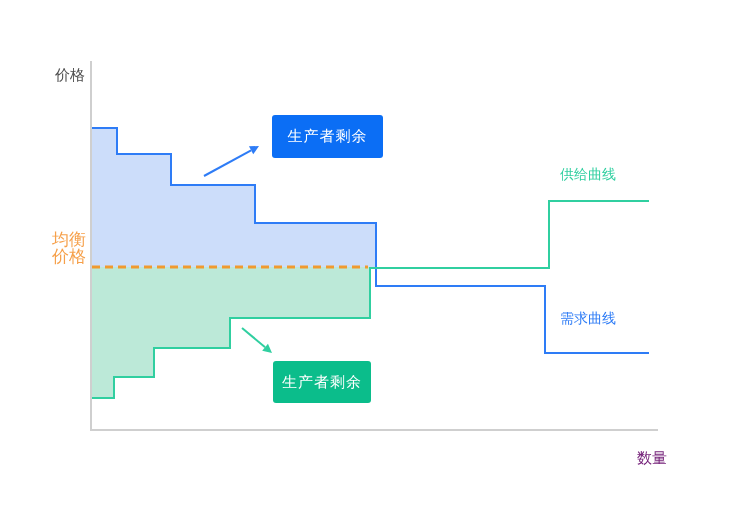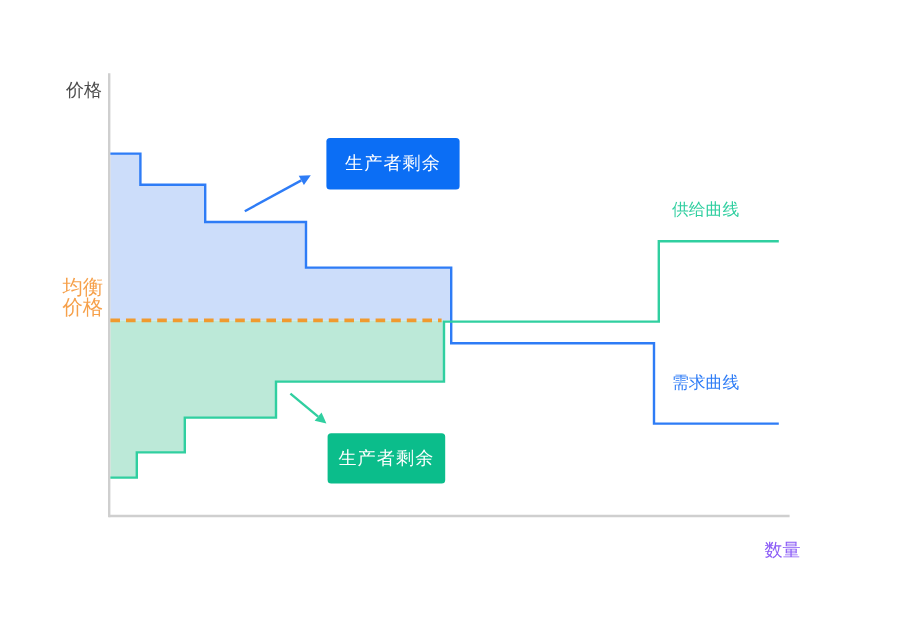--- a/index.html
+++ b/index.html
@@ -33,21 +33,21 @@
       <polyline points="92,128 117,128 117,154 171,154 171,185 255,185 255,223 376,223 376,286 545,286 545,353 649,353" fill="none" stroke="#2e7cf6" stroke-width="2" stroke-linejoin="miter"></polyline>
       <polyline points="92,398 114,398 114,377 154,377 154,348 230,348 230,318 370,318 370,268 549,268 549,201 649,201" fill="none" stroke="#30cfa0" stroke-width="2" stroke-linejoin="miter"></polyline>
       <line x1="204" y1="176" x2="251.09893984377055" y2="150.30966917612517" stroke="#2e7cf6" stroke-width="2"></line>
       <polygon points="259,146 253.25377443183314,154.2601992542399 248.94410525570797,146.35913909801044" fill="#2e7cf6"></polygon>
       <line x1="242" y1="328" x2="265.08600848362363" y2="347.23834040301966" stroke="#30cfa0" stroke-width="2"></line>
       <polygon points="272,353 262.2051786851335,350.6953361612079 267.96683828211377,343.78134464483145" fill="#30cfa0"></polygon>
     </svg>
 
   <div class="txt axis-label y-axis-label" style="color: rgb(77, 77, 77);">价格</div>
 
-  <div class="txt axis-label x-axis-label" style="color: #8b5cf6;">数量</div>
+  <div class="txt axis-label x-axis-label" style="color: #701a75;">数量</div>
 
   <div class="txt eq-label" style="color: rgb(246, 160, 74);">
     <div>均衡</div>
     <div>价格</div>
   </div>
 
   <div class="badge consumer-badge" style="background: rgb(11, 110, 245); color: rgb(255, 255, 255);">生产者剩余</div>
 
   <div class="badge producer-badge" style="background: rgb(11, 189, 139); color: rgb(255, 255, 255);">生产者剩余</div>
 

